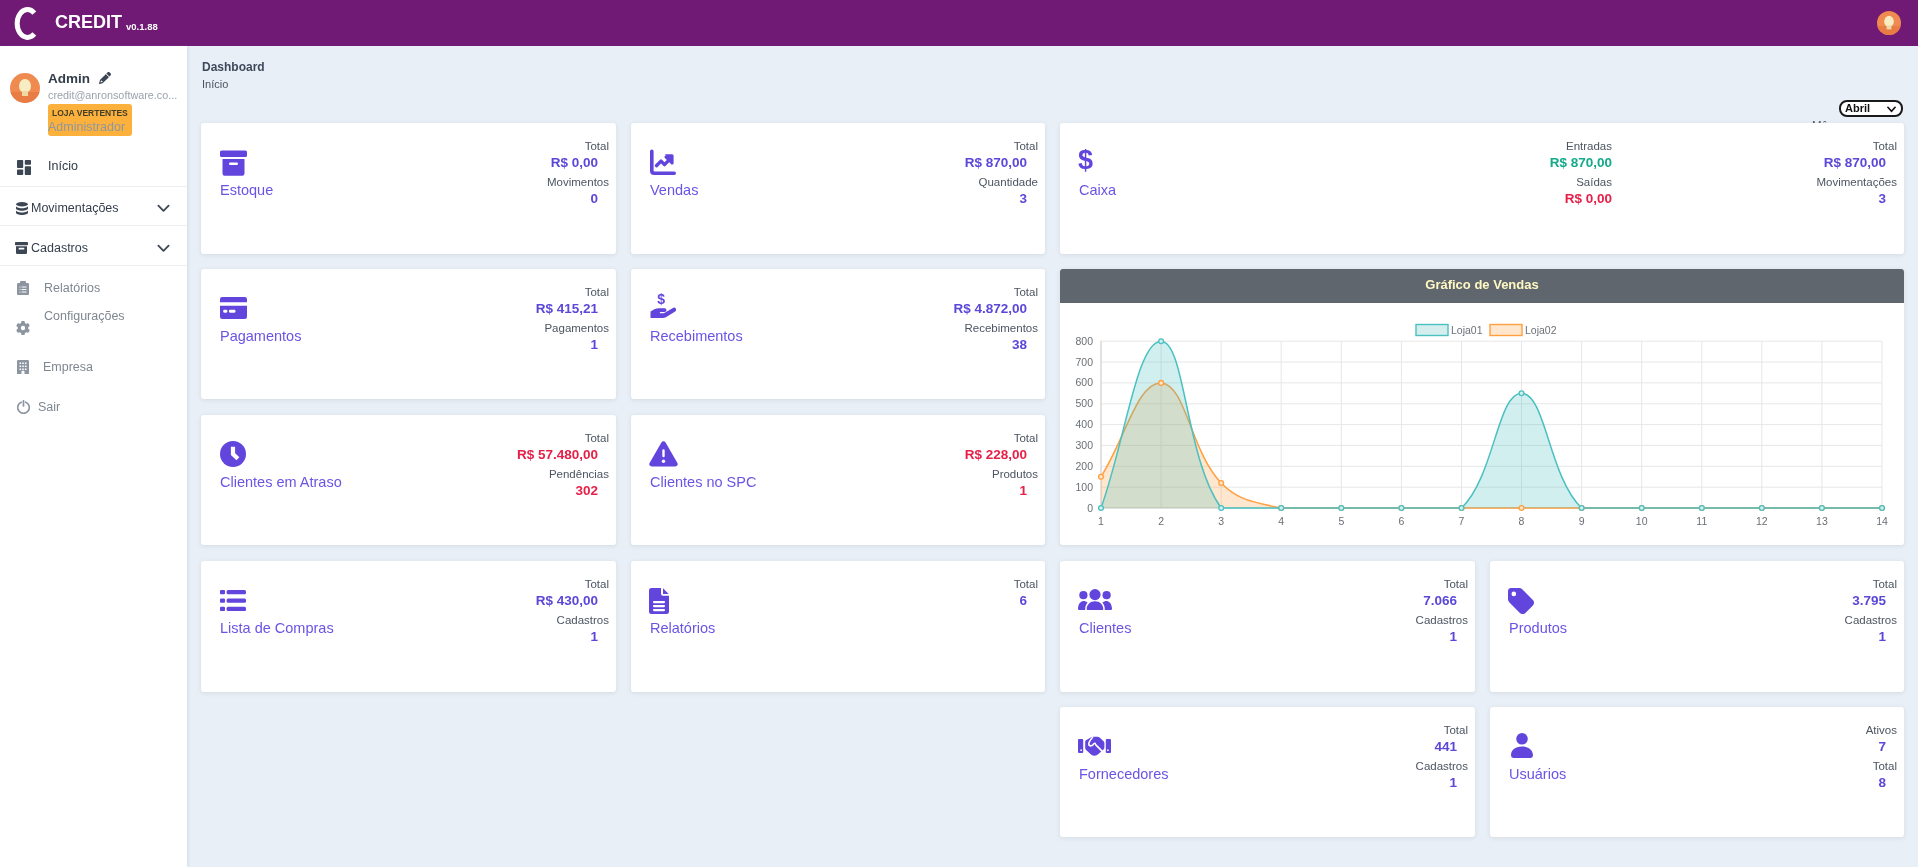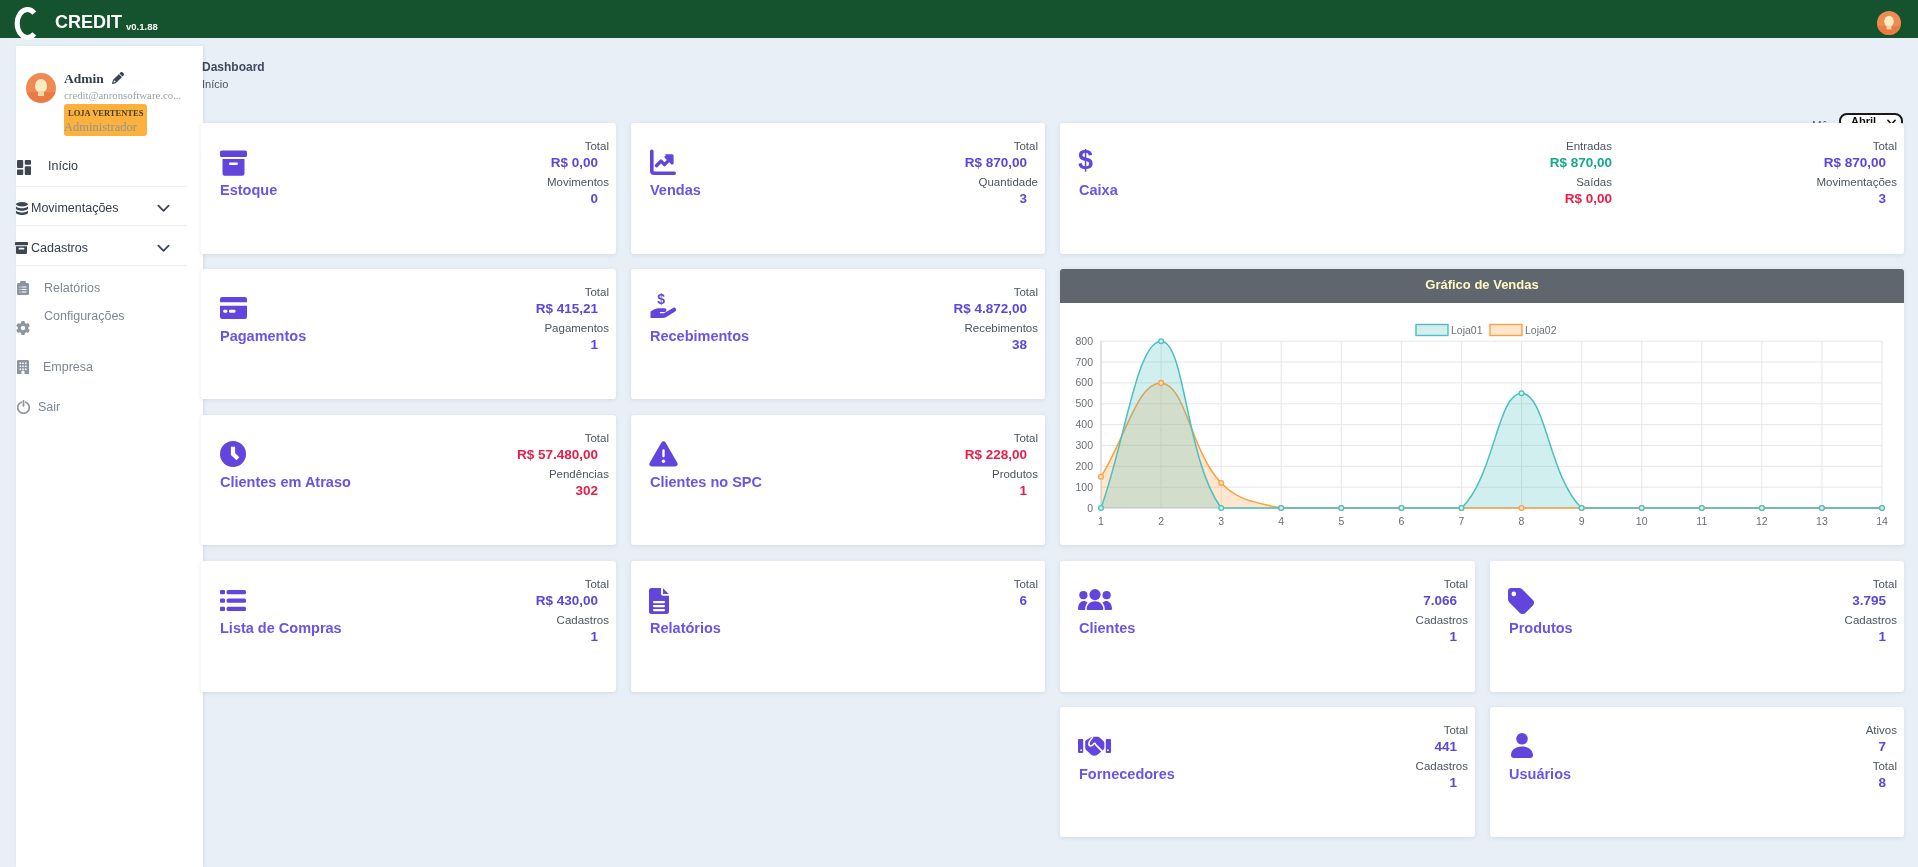--- a/index.html
+++ b/index.html
@@ -1,25 +1,25 @@
 <!DOCTYPE html>
 <html><head>
 <meta charset="utf-8">
 <style>
   * { margin:0; padding:0; box-sizing:border-box; }
   html,body { width:1918px; height:867px; font-family:"Liberation Sans",sans-serif; background:#e9eff6; overflow:hidden; }
   .abs { position:absolute; }
-  #topbar { position:absolute; left:0; top:0; width:1918px; height:38px; background:#14532d; }
-  #sidebar { position:absolute; left:16px; top:46px; width:187px; height:821px; background:#fff; box-shadow:1px 0 3px rgba(120,130,145,.18);font-family:Liberation Serif, serif; }
+  #topbar { position:absolute; left:0; top:0; width:1918px; height:46px; background:#701a75; }
+  #sidebar { position:absolute; left:0; top:46px; width:187px; height:821px; background:#fff; box-shadow:1px 0 3px rgba(120,130,145,.18); }
   .card { position:absolute; background:#fff; border-radius:3px; box-shadow:0 1px 4px rgba(100,115,135,.16); }
   .lbl { position:absolute; right:7px; font-size:11.5px; color:#4c5562; text-align:right; line-height:14px; white-space:nowrap; }
   .val { position:absolute; right:18px; font-size:13.5px; font-weight:bold; color:#5b47d8; text-align:right; line-height:16px; white-space:nowrap; }
   .red { color:#e62048; }
   .grn { color:#14a98b; }
-  .ttl { position:absolute; left:19px; top:59px; font-size:14.5px; font-weight:bold; color:#6a54e4; white-space:nowrap; }
+  .ttl { position:absolute; left:19px; top:59px; font-size:14.5px; font-weight:normal; color:#6a54e4; white-space:nowrap; }
   .l1 { top:16px; } .v1 { top:32px; } .l2 { top:52px; } .v2 { top:68px; }
     .chev { position:absolute; left:157px; width:13px; height:9px; }
   .divid { position:absolute; left:0; width:187px; height:1px; background:#eceef1; }
 </style>
 </head>
 <body>
 <div id="topbar">
   <svg class="abs" style="left:13px; top:7px;" width="27" height="33" viewBox="0 0 27 33">
       <path d="M21.3,6.1 A10.3,13.9 0 1 0 21.3,26.9" fill="none" stroke="#fff" stroke-width="5"></path>
     </svg>
@@ -58,21 +58,21 @@
         <path fill="#3b4553" d="M410.3 231l11.3-11.3-33.9-33.9-62.1-62.1L291.7 89.8l-11.3 11.3-22.6 22.6L58.6 322.9c-10.4 10.4-18 23.3-22.2 37.4L1 480.7c-2.5 8.4-.2 17.5 6.1 23.7s15.3 8.5 23.7 6.1l120.3-35.4c14.1-4.2 27-11.8 37.4-22.2L387.7 253.7 410.3 231zM160 399.4l-9.1 22.7c-4 3.1-8.5 5.4-13.3 6.9L59.4 452l23-78.1c1.4-4.9 3.8-9.4 6.9-13.3l22.7-9.1v32c0 8.8 7.2 16 16 16h32zM362.7 18.7L348.3 33.2 325.7 55.8 314.3 67.1l33.9 33.9 62.1 62.1 33.9 33.9 11.3-11.3 22.6-22.6 14.5-14.5c25-25 25-65.5 0-90.5L453.3 18.7c-25-25-65.5-25-90.5 0z"></path>
       </svg>
   </div>
   <div class="abs" style="left:48px; top:43px; font-size:10.8px; color:#9ba3ad; white-space:nowrap;">credit@anronsoftware.co...</div>
   <div class="abs" style="left:48px; top:58px; height:32px; background:#fbb13c; border-radius:3px; padding:3.5px 4px; font-size:8.5px; letter-spacing:0px; font-weight:bold; color:#433e2b; line-height:10px;">LOJA VERTENTES</div>
   <div class="abs" style="left:48px; top:74px; font-size:12.5px; color:#8f97a1;">Administrador</div>
 </div>
 <div class="abs" style="left:202px; top:60px; font-size:12px; font-weight:bold; color:#3e4a5c;">Dashboard</div>
 <div class="abs" style="left:202px; top:78px; font-size:11px; color:#4a5361;">Início</div>
 <div class="abs" style="left:1812px; top:102px; font-size:11.5px; color:#4d5a6b;margin-top:17px;">Mês</div>
-<div class="abs" style="left:1839px; top:100px; width:64px; height:17px; background:#fff; border:2px solid #1a1a1a; border-radius:8px; font-size:11px; font-weight:bold; color:#111; line-height:13px; padding-left:10px;margin-top:13px;">Abril
+<div class="abs" style="left:1839px; top:100px; width:64px; height:17px; background:#fff; border:2px solid #1a1a1a; border-radius:8px; font-size:11px; font-weight:bold; color:#111; line-height:13px; padding-left:4px;">Abril
   <svg style="position:absolute; right:5px; top:3.5px;" width="9" height="7" viewBox="0 0 10 7">
       <path d="M1,1 L5,5.6 L9,1" fill="none" stroke="#111" stroke-width="1.8" stroke-linecap="round"></path>
     </svg>
 </div>
 <div id="menu">
 
   <svg class="abs" style="left:17px; top:160px;" width="14" height="15" viewBox="0 0 14 15">
     <g fill="#3d4655">
       <rect x="0" y="0" width="6.2" height="8" rx="0.8"></rect>
       <rect x="0" y="9.5" width="6.2" height="5.5" rx="0.8"></rect>

